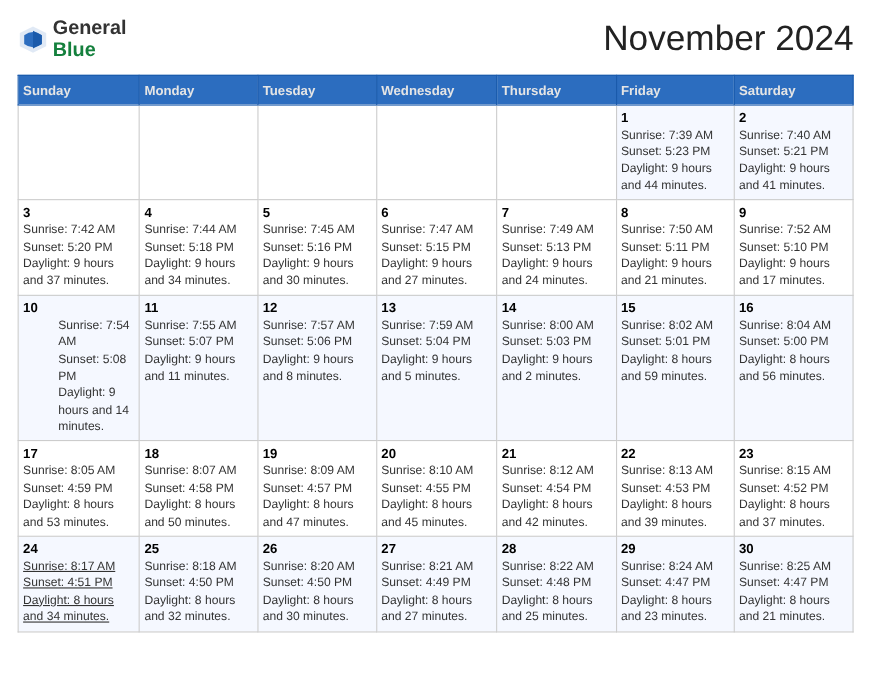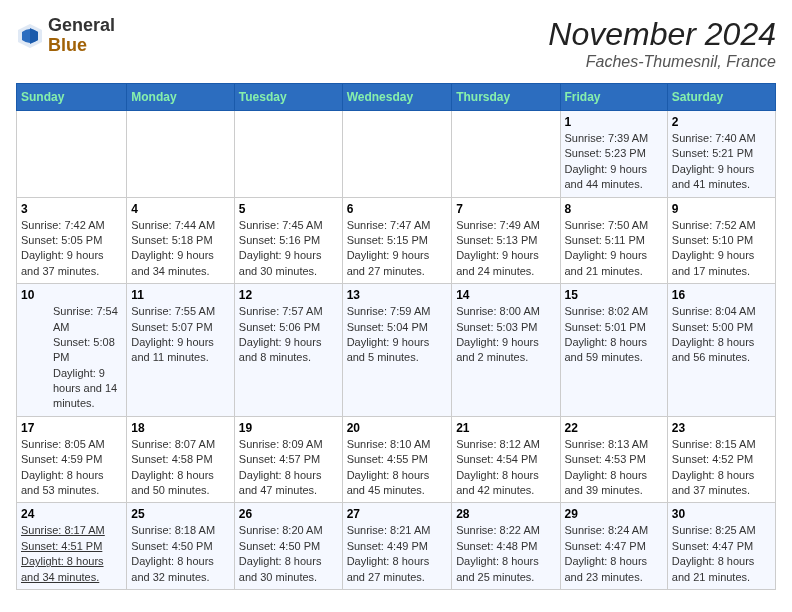--- a/index.html
+++ b/index.html
@@ -20,46 +20,45 @@
       display: flex;
       align-items: center;
       gap: 4px;
     }
     .logo-text {
       font-size: 18px;
       font-weight: bold;
       line-height: 1.1;
     }
     .logo-text .general { color: #333; }
-    .logo-text .blue { color: #a16207; }
+    .logo-text .blue { color: #15803d; }
     .logo-icon {
       width: 28px;
       height: 28px;
     }
     .title-section {
-      text-align: right;
-      font-style: italic;
+      text-align: left;
     }
     .month-title {
       font-size: 32px;
       font-weight: 300;
       color: #222;
     }
     .location-title {
       font-size: 16px;
       color: #555;
     }
     table {
       width: 100%;
       border-collapse: collapse;
       font-size: 11px;
     }
     thead tr th {
       background-color: #2c6dbf;
-      color: #86efac;
+      color: #e5e5e5;
       padding: 6px 4px;
       text-align: left;
       font-size: 12px;
       font-weight: bold;
       border: 1px solid #1a5aab;
     }
     tbody tr td {
       border: 1px solid #ccc;
       padding: 4px;
       vertical-align: top;
@@ -98,21 +97,20 @@
       <path d="M6 10 Q14 4 22 10 L22 18 Q14 24 6 18 Z" fill="#2c6dbf"></path>
       <path d="M14 6 L22 10 L22 18 L14 22 Z" fill="#1a5aab"></path>
     </svg>
     <div class="logo-text">
       <div><span class="general">General</span></div>
       <div><span class="blue">Blue</span></div>
     </div>
   </div>
   <div class="title-section">
     <div class="month-title">November 2024</div>
-    <div class="location-title">Faches-Thumesnil, France</div>
   </div>
 </div>
 
 <table>
   <thead>
     <tr>
     <th>Sunday</th>
         <th>Monday</th>
         <th>Tuesday</th>
         <th>Wednesday</th>
@@ -138,21 +136,21 @@
           <span class="day-number">2</span>
           <div class="day-info" style="white-space: pre-line;">Sunrise: 7:40 AM
 Sunset: 5:21 PM
 Daylight: 9 hours and 41 minutes.</div>
         </td>
       </tr>
       <tr>
         <td>
           <span class="day-number">3</span>
           <div class="day-info" style="white-space: pre-line;">Sunrise: 7:42 AM
-Sunset: 5:05 PM
+Sunset: 5:20 PM
 Daylight: 9 hours and 37 minutes.</div>
         </td>
         <td>
           <span class="day-number">4</span>
           <div class="day-info" style="white-space: pre-line;">Sunrise: 7:44 AM
 Sunset: 5:18 PM
 Daylight: 9 hours and 34 minutes.</div>
         </td>
         <td>
           <span class="day-number">5</span>

